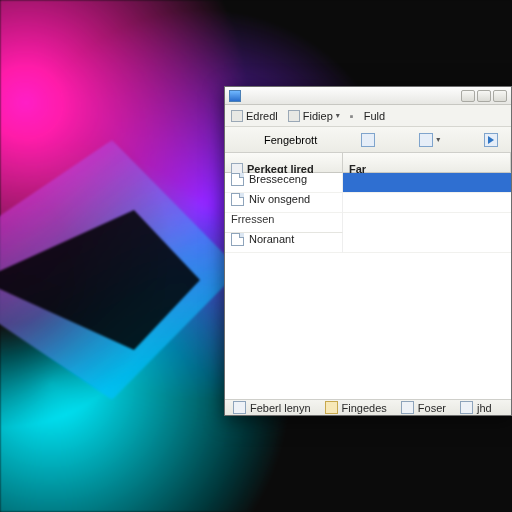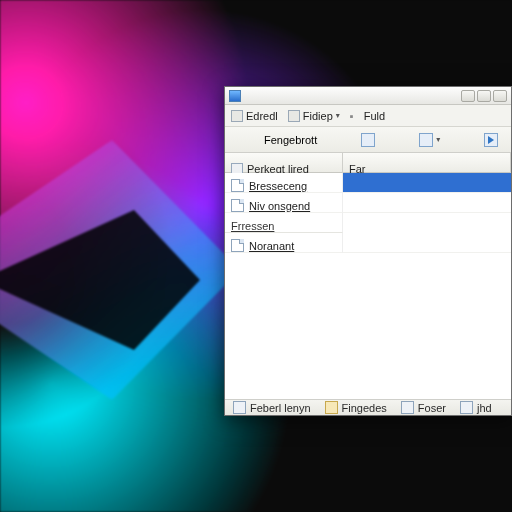--- a/index.html
+++ b/index.html
@@ -127,45 +127,45 @@
     border-bottom: 1px solid #c8c8c2;
   }
   .col {
     display: flex; align-items: center;
     padding: 16px 6px;
     border-right: 1px solid #cfcfca;
     gap: 4px;
     color: #222;
     white-space: nowrap;
     overflow: hidden;
+    font-weight: bold;
   }
   .col.left { width: 118px; }
   .col.right { flex: 1; }
   .colicon {
     width: 12px; height: 12px;
     background: #eef0f3;
     border: 1px solid #97a9bc;
   }
 
   .filelist {
     flex: 1;
     background: #ffffff;
     overflow: hidden;
   }
   .row {
     height: 20px;
     display: flex; align-items: stretch;
   }
   .cell {
-    display: flex; align-items: flex-end;
+    display: flex; align-items: flex-start;
     gap: 5px;
     padding: 0 6px;
     overflow: hidden; white-space: nowrap;
     color: #222;
-    text-decoration: underline;
   }
   .cell.left { width: 118px; border-right: 1px solid #eee; }
   .cell.right { flex: 1; }
   .row .ficon {
     width: 13px; height: 13px;
     background: #fff;
     border: 1px solid #8ea4bb;
     position: relative;
     flex-shrink: 0;
   }

